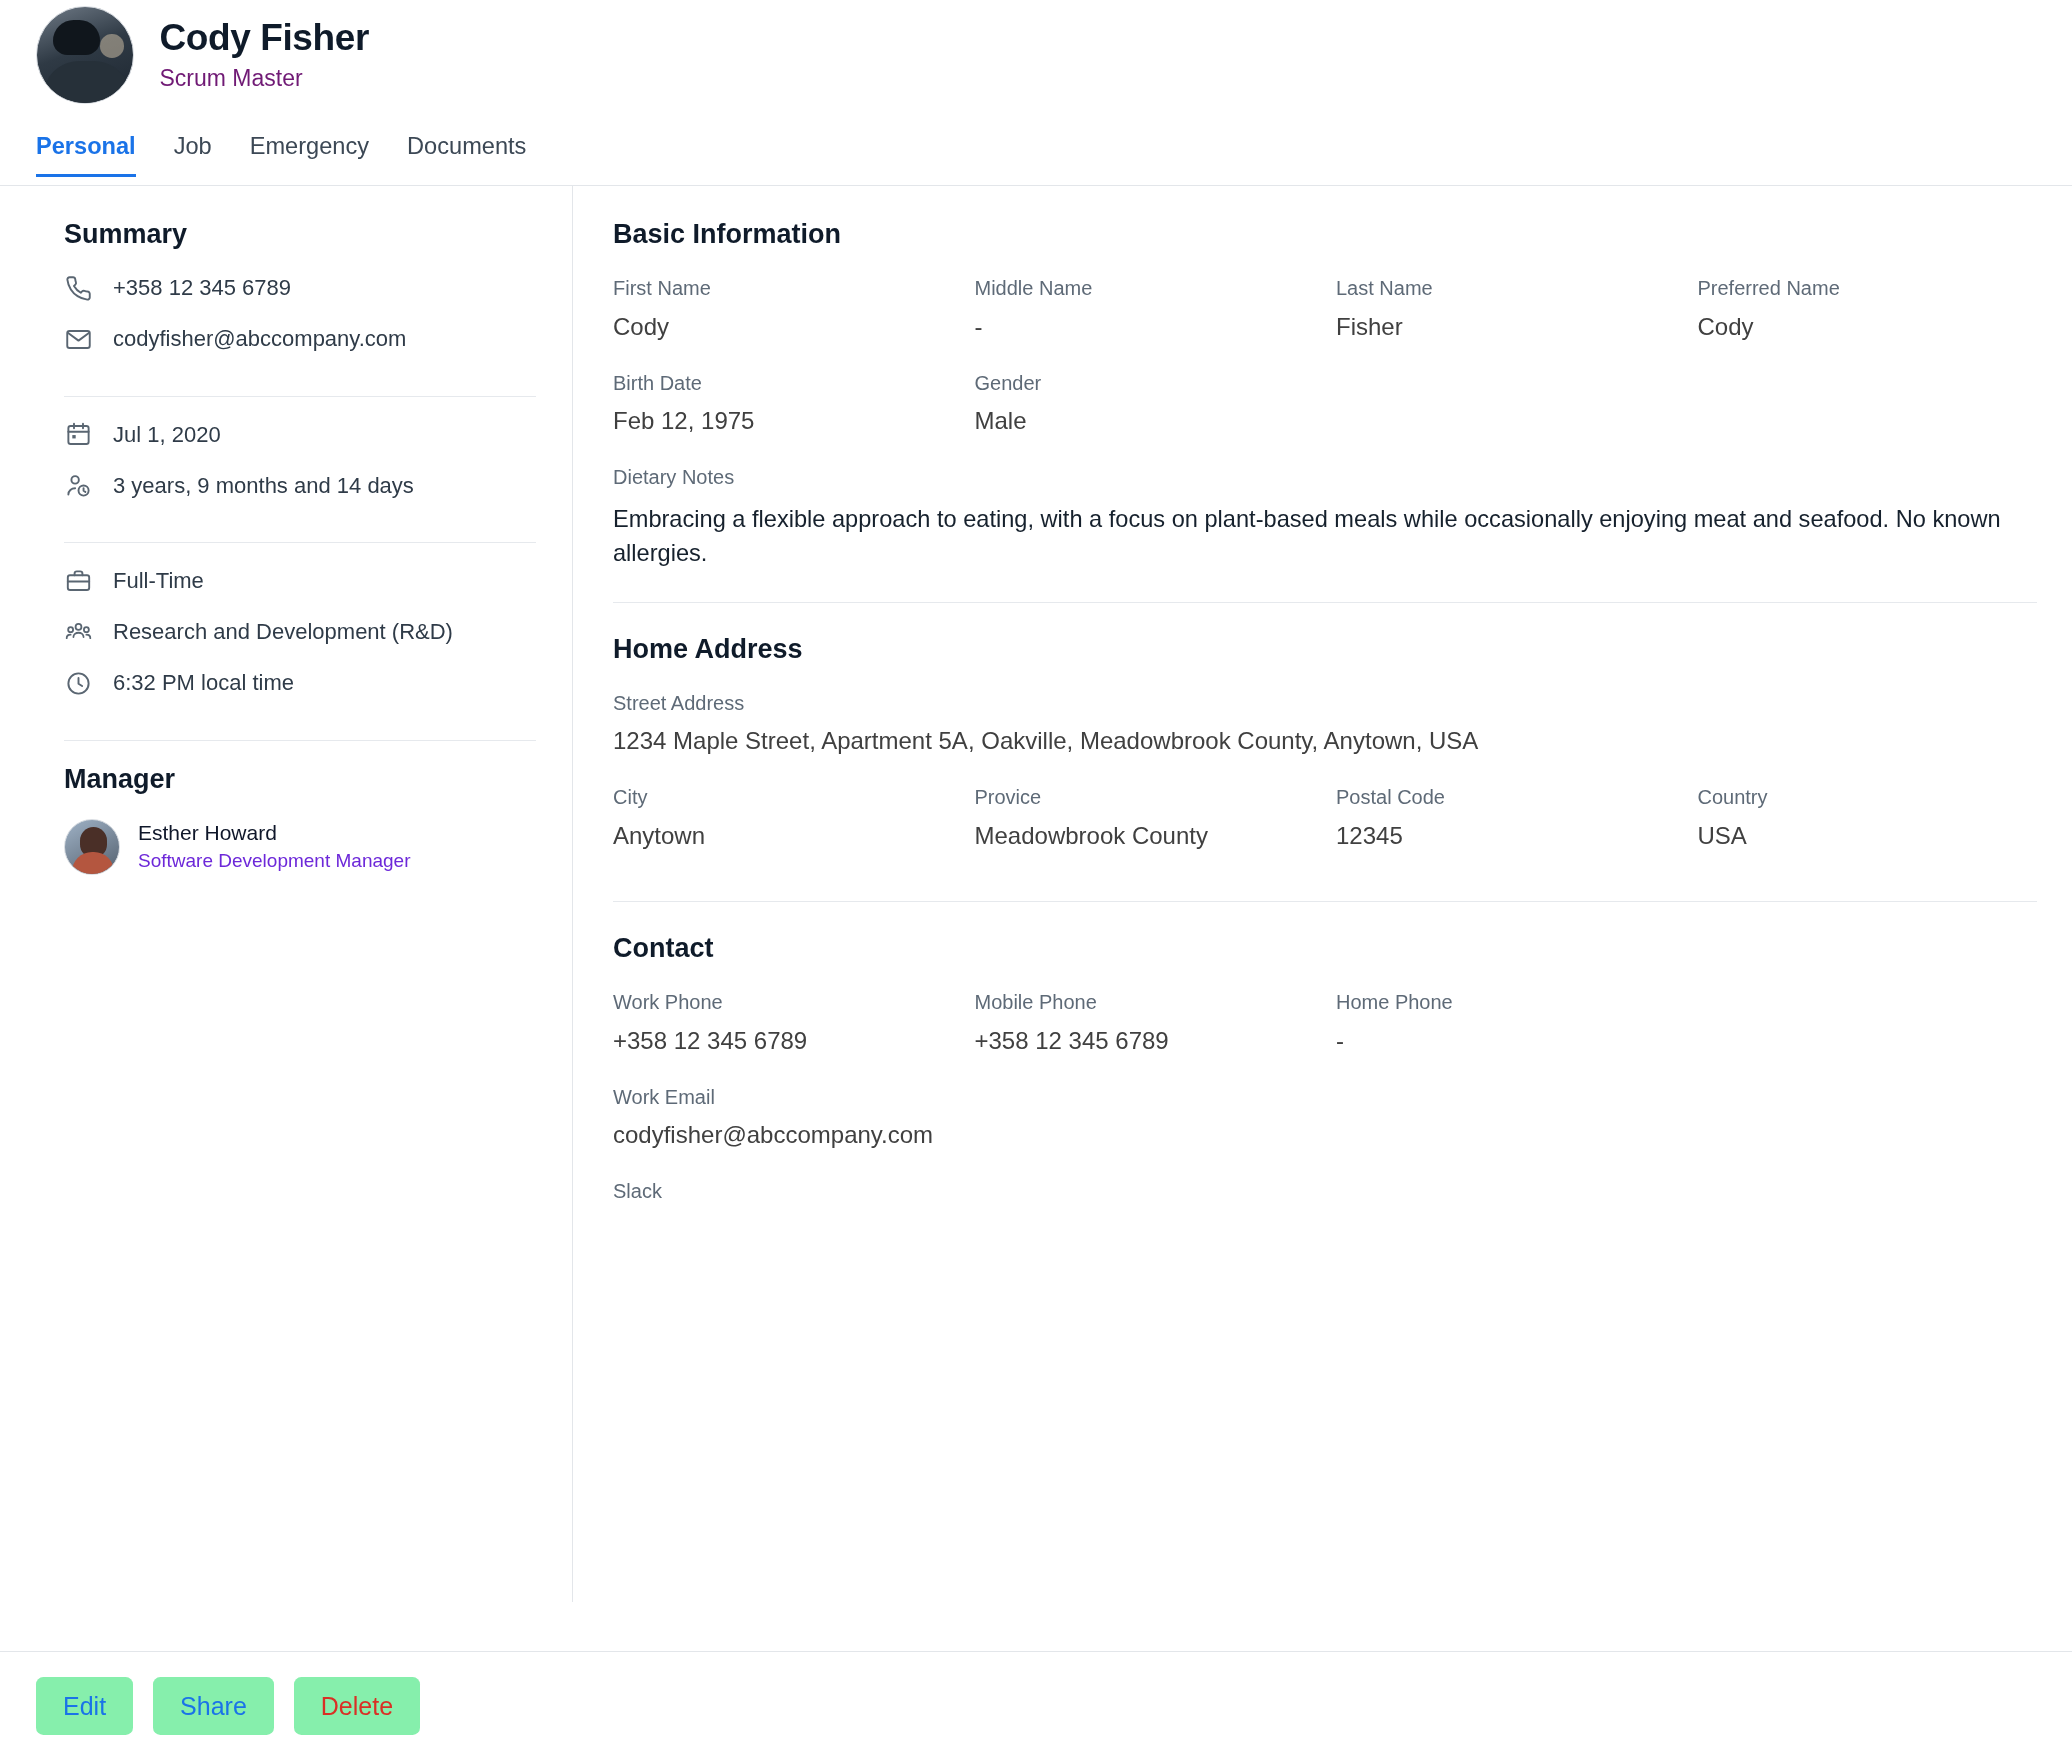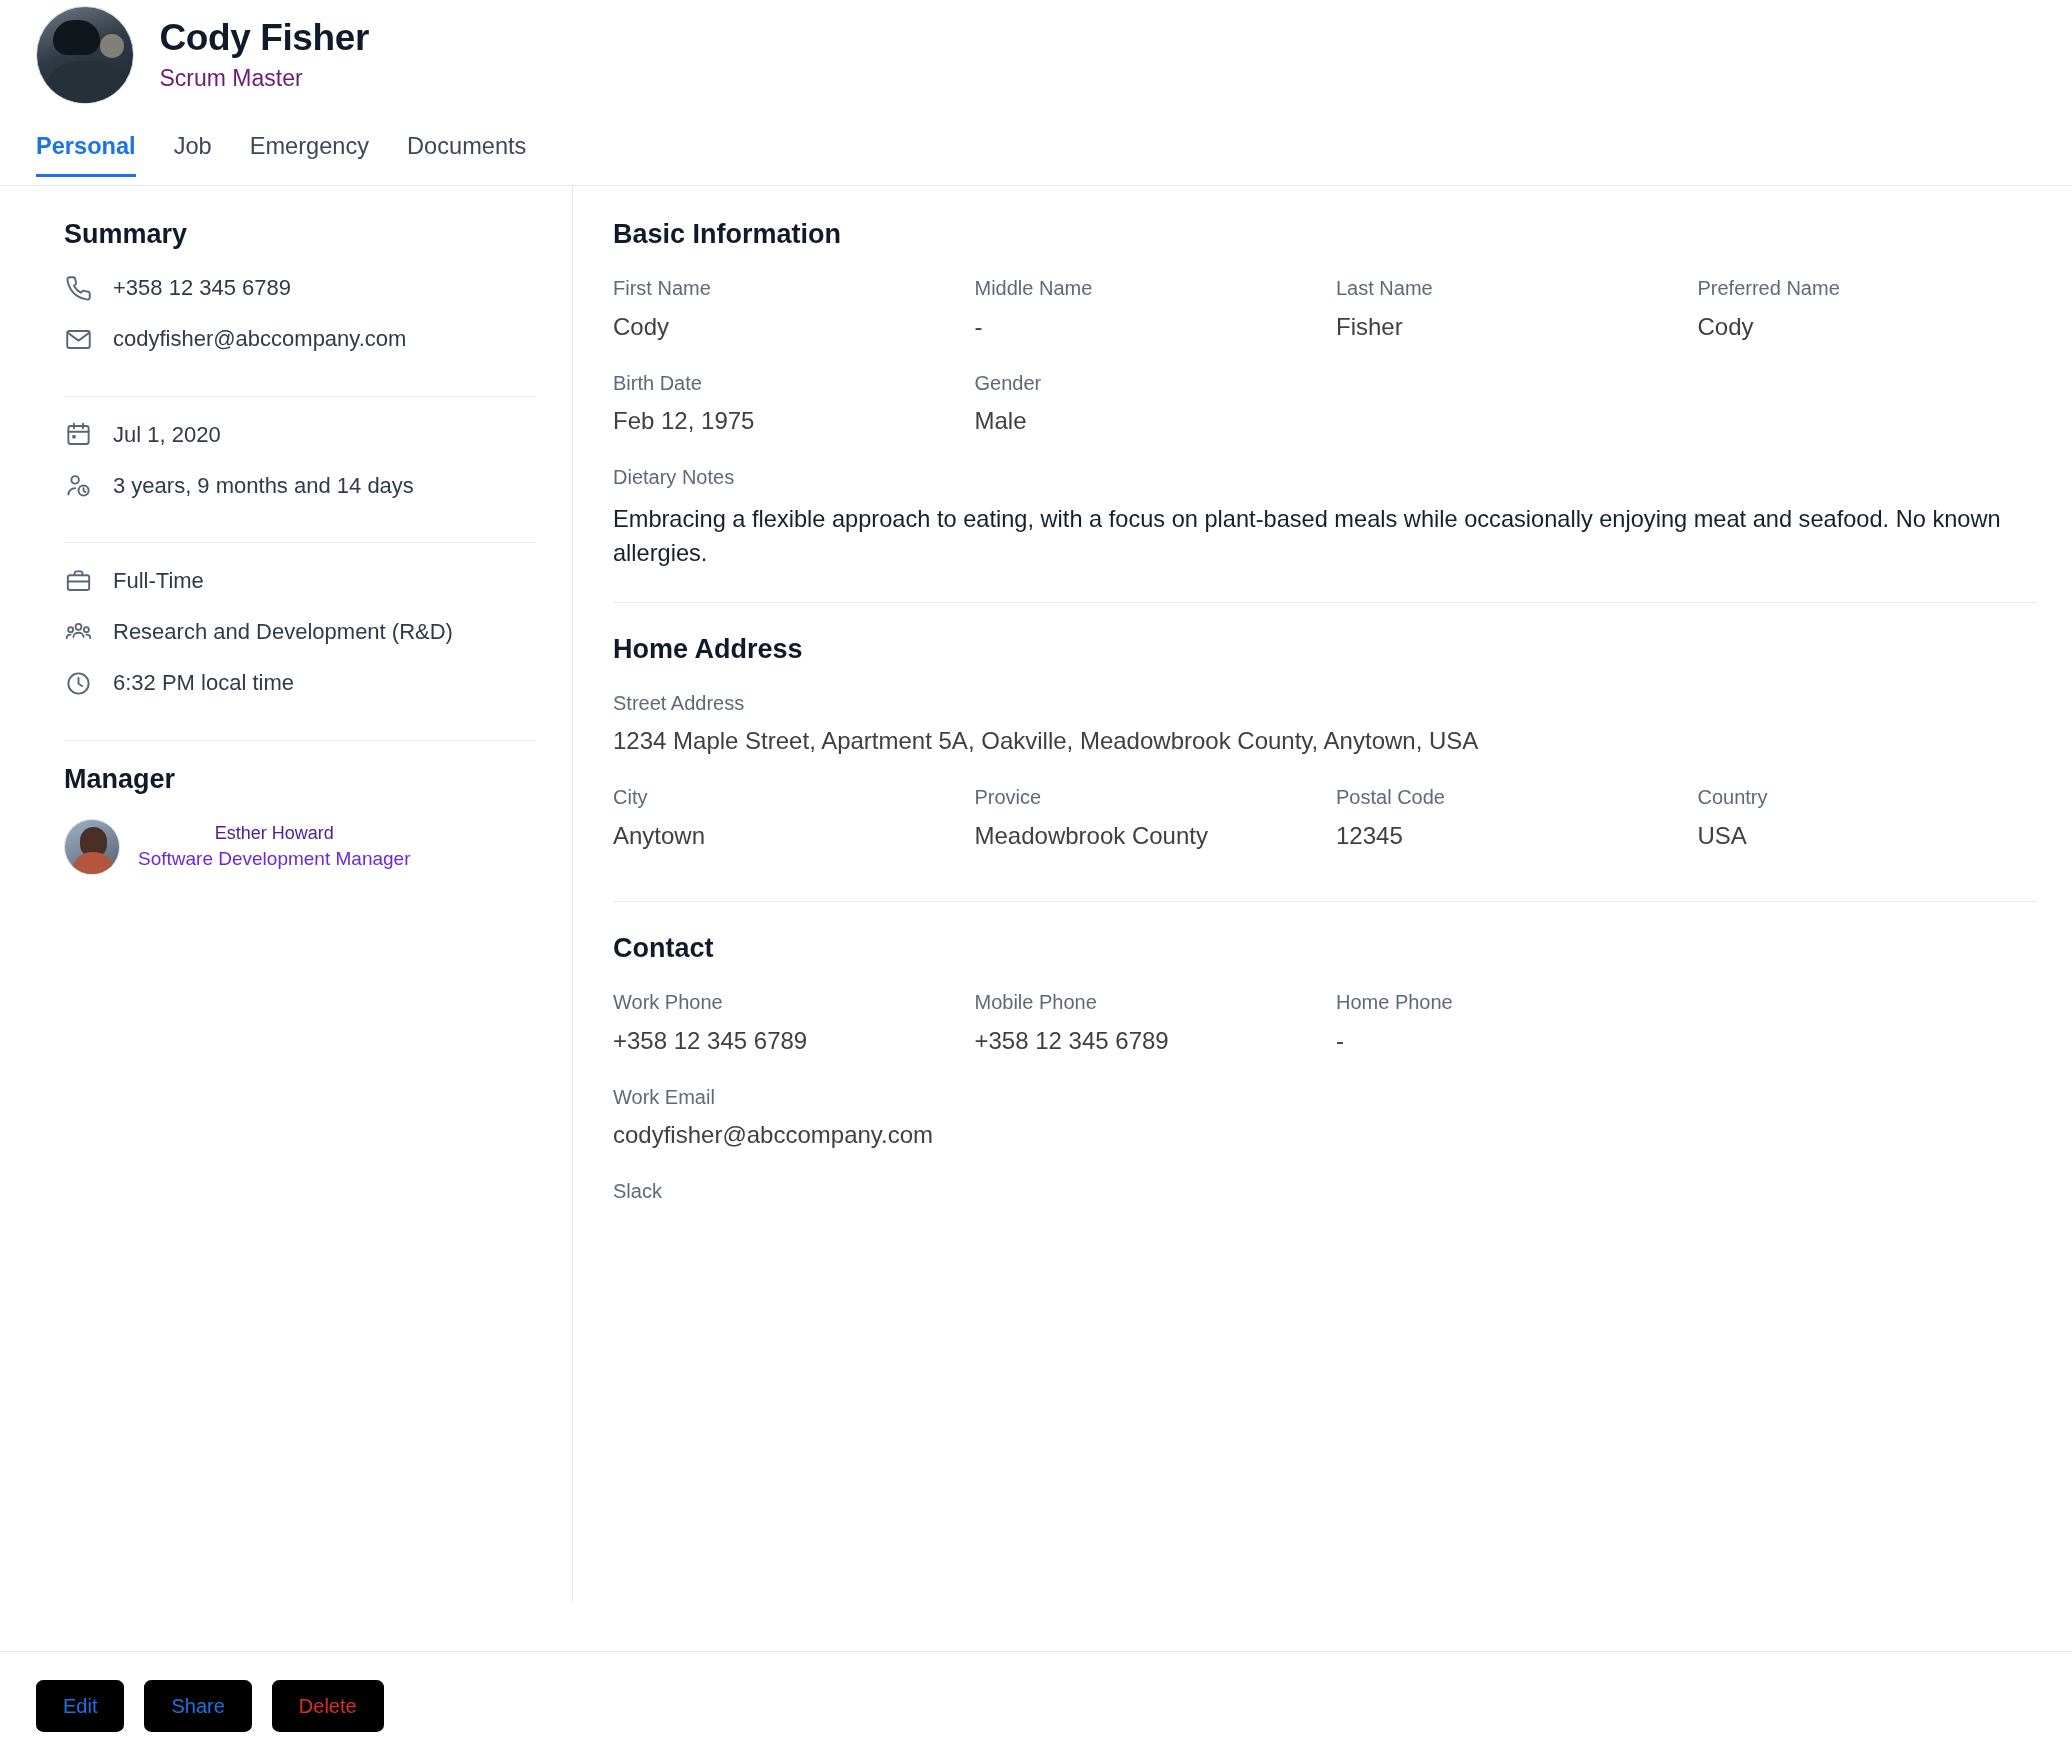--- a/index.html
+++ b/index.html
@@ -162,24 +162,23 @@
   }
   .avatar-sm::after {
     content: "";
     position: absolute;
     left: 7.3px; bottom: 0;
     width: 42px; height: 22px;
     border-radius: 20px 20px 0 0;
     background: #b4563f;
   }
   .manager-name {
-    font-size: 18px;
-    color: #4c1d95;
+    font-size: 21px;
+    color: #0f172a;
     line-height: 1.25;
-    text-align: center;
   }
   .manager-sub {
     font-size: 19px;
     color: #6d28d9;
     line-height: 1.3;
     margin-top: 2.7px;
   }
 
   
   .main {
@@ -226,25 +225,25 @@
     left: 0; right: 0; bottom: 0;
     height: 109px;
     border-top: 0.9px solid #e3e6ea;
     background: #ffffff;
     display: flex;
     align-items: center;
     gap: 20px;
     padding: 0 36px;
   }
   .btn {
-    font-size: 20px;
+    font-size: 25px;
     padding: 14.5px 27px;
     border-radius: 7.3px;
     border: none;
-    background: #000000;
+    background: #86efac;
     cursor: pointer;
     font-family: "Liberation Sans", sans-serif;
   }
   .btn-edit { color: #1a73e8; }
   .btn-share { color: #1a73e8; }
   .btn-delete { color: #d93025; }
 </style>
 </head>
 <body>
 

